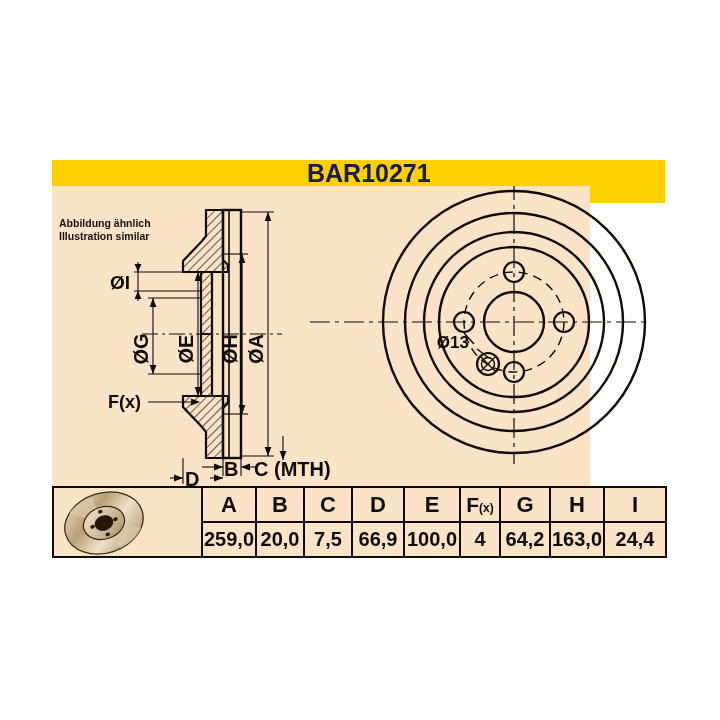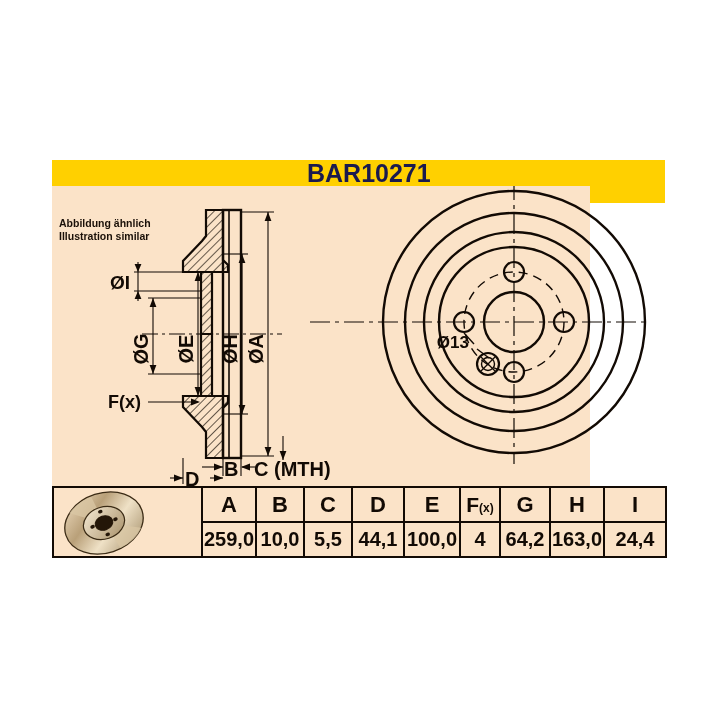--- a/index.html
+++ b/index.html
@@ -233,23 +233,23 @@
         <th>C</th>
         <th>D</th>
         <th>E</th>
         <th class="fx"><span>F</span><small>(x)</small></th>
         <th>G</th>
         <th>H</th>
         <th>I</th>
       </tr>
       <tr>
         <td class="val">259,0</td>
-        <td class="val">10,0</td>
-        <td class="val">5,5</td>
-        <td class="val">44,1</td>
+        <td class="val">20,0</td>
+        <td class="val">7,5</td>
+        <td class="val">66,9</td>
         <td class="val">100,0</td>
         <td class="val">4</td>
         <td class="val">64,2</td>
         <td class="val">163,0</td>
         <td class="val">24,4</td>
       </tr>
     </tbody>
       </table>
   </div>
 </div>

